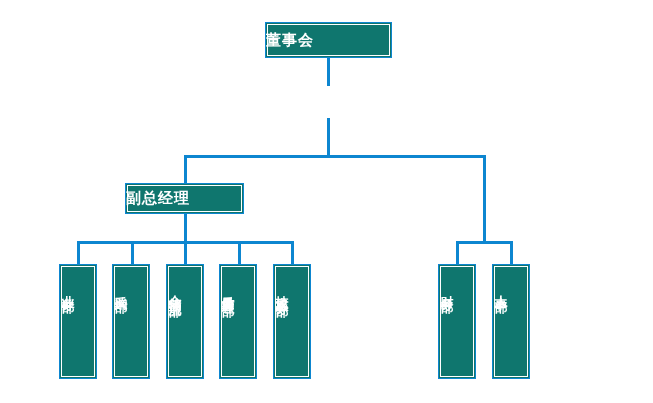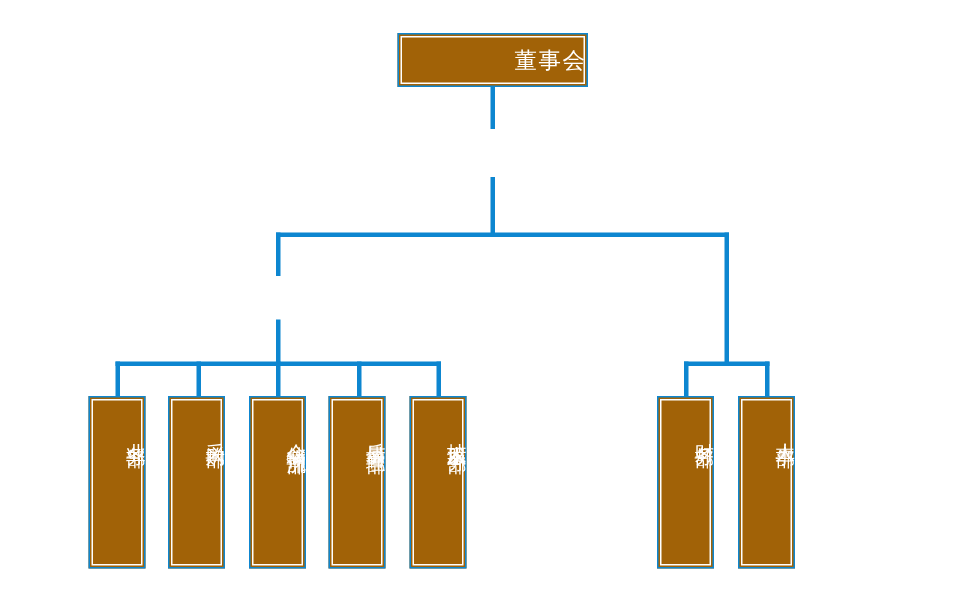--- a/index.html
+++ b/index.html
@@ -11,29 +11,30 @@
   }
   #chart{position:relative;width:653px;height:403px;}
 
   
   .ln{position:absolute;background:#0d86d0;}
 
   
   .node{
     position:absolute;
     box-sizing:border-box;
-    background:#a16207;
+    background:#0f766e;
     border:1px solid #0d86d0;
     outline:1px solid #ffffff;
     outline-offset:-3px;
     color:#ffffff;
     display:flex;
     align-items:center;
-    justify-content:flex-end;
+    justify-content:flex-start;
     letter-spacing:1px;
+    font-weight:bold;
   }
   .node.h{                 
     font-size:15px;
     line-height:1;
   }
   .node.v{                 
     font-size:13px;
     line-height:1.12;
     align-items:flex-start;
     padding-top:20px;
@@ -70,20 +71,23 @@
 
   <div class="ln" style="left:456px;top:241px;width:57px;height:3px;"></div>
   <div class="ln" style="left:456px;top:241px;width:3px;height:24px;"></div>
   <div class="ln" style="left:510px;top:241px;width:3px;height:24px;"></div>
 
   <div class="node h" style="left:265px;top:22px;width:127px;height:36px;">
     <span class="lbl">董事会</span>
   </div>
 
 
+  <div class="node h" style="left:125px;top:183px;width:119px;height:31px;">
+    <span class="lbl">副总经理</span>
+  </div>
 
   <div class="node v" style="left:59px;top:264px;width:38px;height:115px;">
     <span class="lbl">业务部</span>
   </div>
   <div class="node v" style="left:112px;top:264px;width:38px;height:115px;">
     <span class="lbl">采购部</span>
   </div>
   <div class="node v" style="left:166px;top:264px;width:38px;height:115px;">
     <span class="lbl">仓储物流部</span>
   </div>

